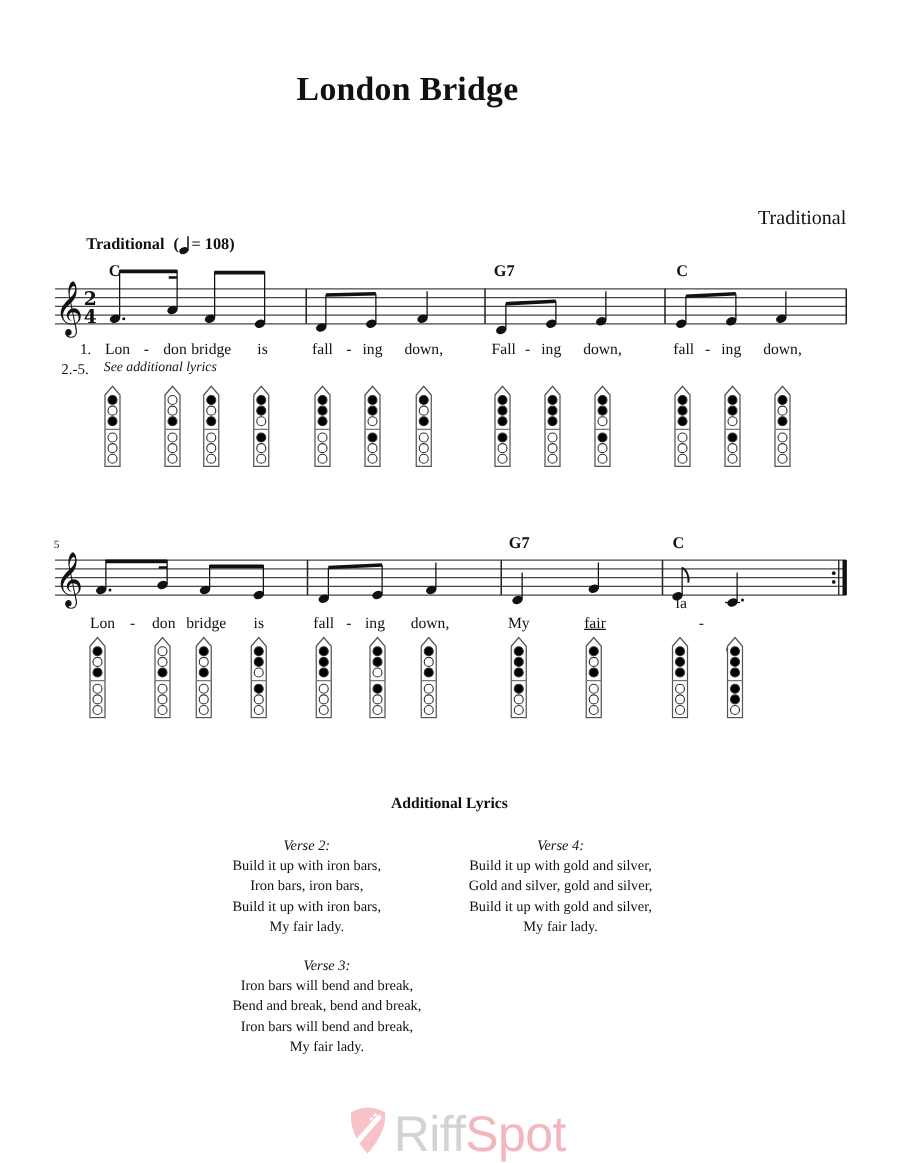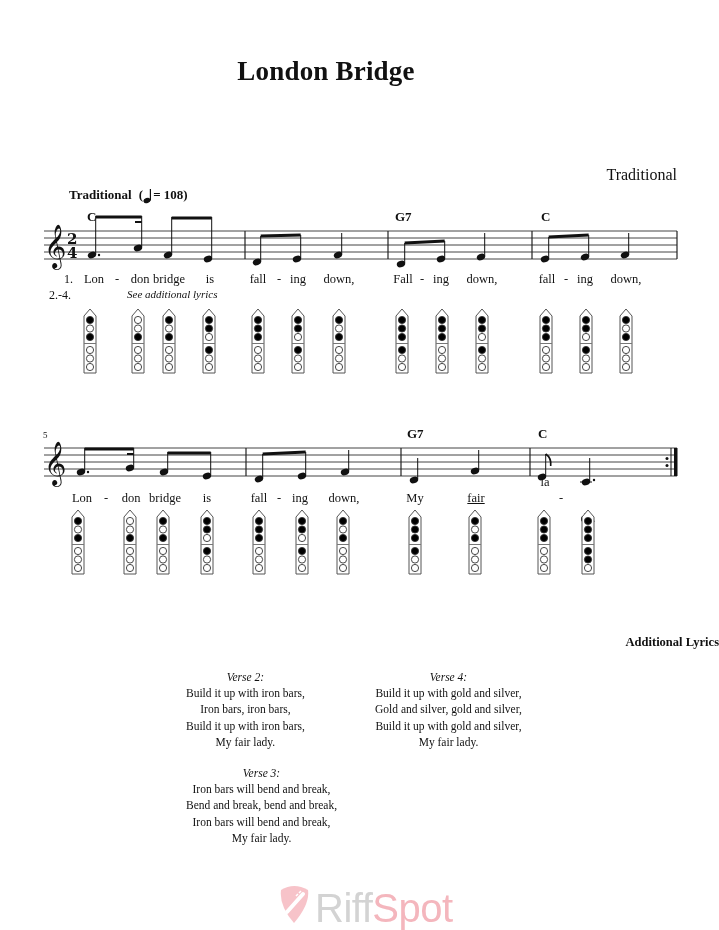--- a/index.html
+++ b/index.html
@@ -6,24 +6,24 @@
   body { width: 719px; height: 930px; position: relative; overflow: hidden;
          font-family: "Liberation Serif", "DejaVu Serif", serif; color: #111; }
   .abs { position: absolute; }
   .title { left: 0; width: 652px; top: 56px; text-align: center; font-size: 27px; font-weight: bold; letter-spacing: 0.2px; }
   .composer { right: 42px; top: 166px; font-size: 16px; }
   .tempo { left: 69px; top: 187px; font-size: 13px; font-weight: bold; }
   .tempo .note { display:inline-block; vertical-align: middle; }
   .chord { font-size: 13px; font-weight: bold; }
   .lyric { font-size: 12.5px; white-space: nowrap; transform: translateX(-50%); }
   .vnum { font-size: 12px; }
-  .italic { font-style: italic; margin-left: 44px; }
+  .italic { font-style: italic; }
   .measure-num { font-size: 9px; }
   svg.staff { position: absolute; left: 0; top: 0; }
-  .add-title { left: 0; width: 719px; text-align: right; top: 635px; font-size: 12.5px; font-weight: bold; }
+  .add-title { left: 0; width: 719px; text-align: center; top: 635px; font-size: 12.5px; font-weight: bold; }
   .verse { font-size: 11.5px; line-height: 16.2px; text-align: center; }
   .verse .vlabel { font-style: italic; }
   .logo { left: 277px; top: 884px; width: 170px; height: 40px; }
   .logo-text { font-family: "Liberation Sans", "DejaVu Sans", sans-serif; font-weight: normal; font-size: 40px; letter-spacing: -0.5px; }
 </style>
 </head>
 <body>
 
 <div class="abs title">London Bridge</div>
 <div class="abs composer">Traditional</div>
@@ -165,21 +165,21 @@
   </g>
 </svg>
 
 <div>
   <div class="abs chord" style="left:87px; top:209px;">C</div>
   <div class="abs chord" style="left:395px; top:209px;">G7</div>
   <div class="abs chord" style="left:541px; top:209px;">C</div>
 </div>
 
 <div class="abs vnum" style="left:64px; top:272px;">1.</div>
-<div class="abs vnum" style="left:49px; top:288px;">2.-4.</div>
+<div class="abs vnum" style="left:49px; top:288px;">2.-5.</div>
 <div class="abs vnum italic" style="left:83px; top:288px; font-size:11px;">See additional lyrics</div>
 
 <div>
   <div class="abs lyric" style="left:94px; top:272px;">Lon</div>
   <div class="abs lyric" style="left:117px; top:272px;">-</div>
   <div class="abs lyric" style="left:140px; top:272px;">don</div>
   <div class="abs lyric" style="left:169px; top:272px;">bridge</div>
   <div class="abs lyric" style="left:210px; top:272px;">is</div>
   <div class="abs lyric" style="left:258px; top:272px;">fall</div>
   <div class="abs lyric" style="left:279px; top:272px;">-</div>

